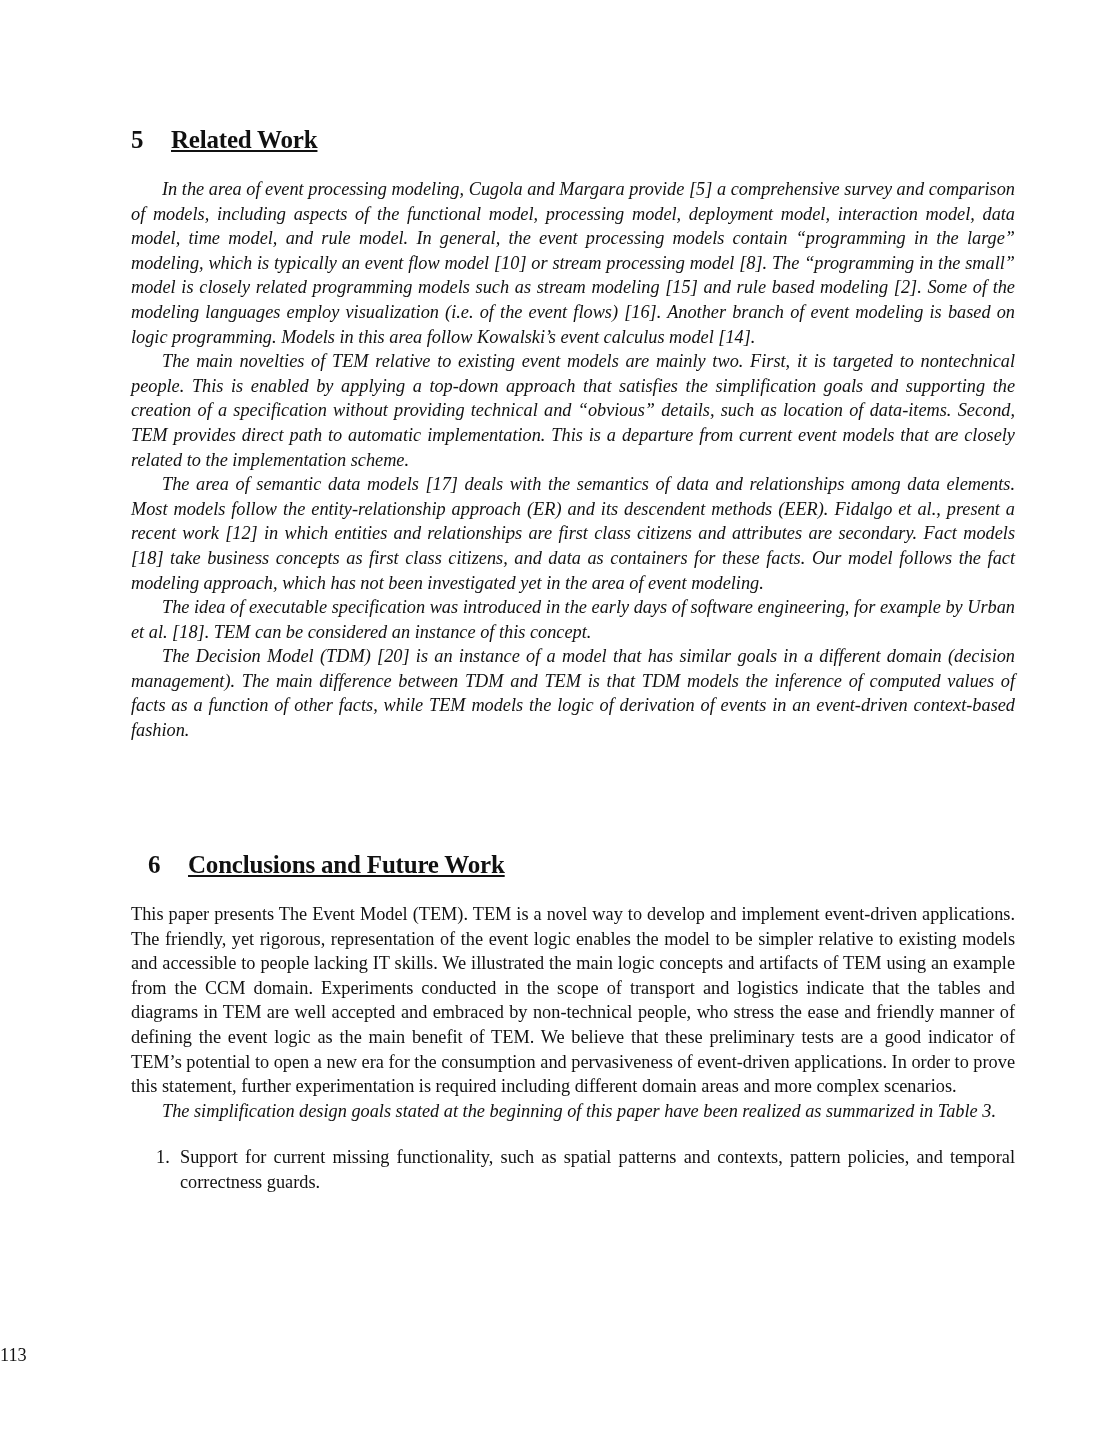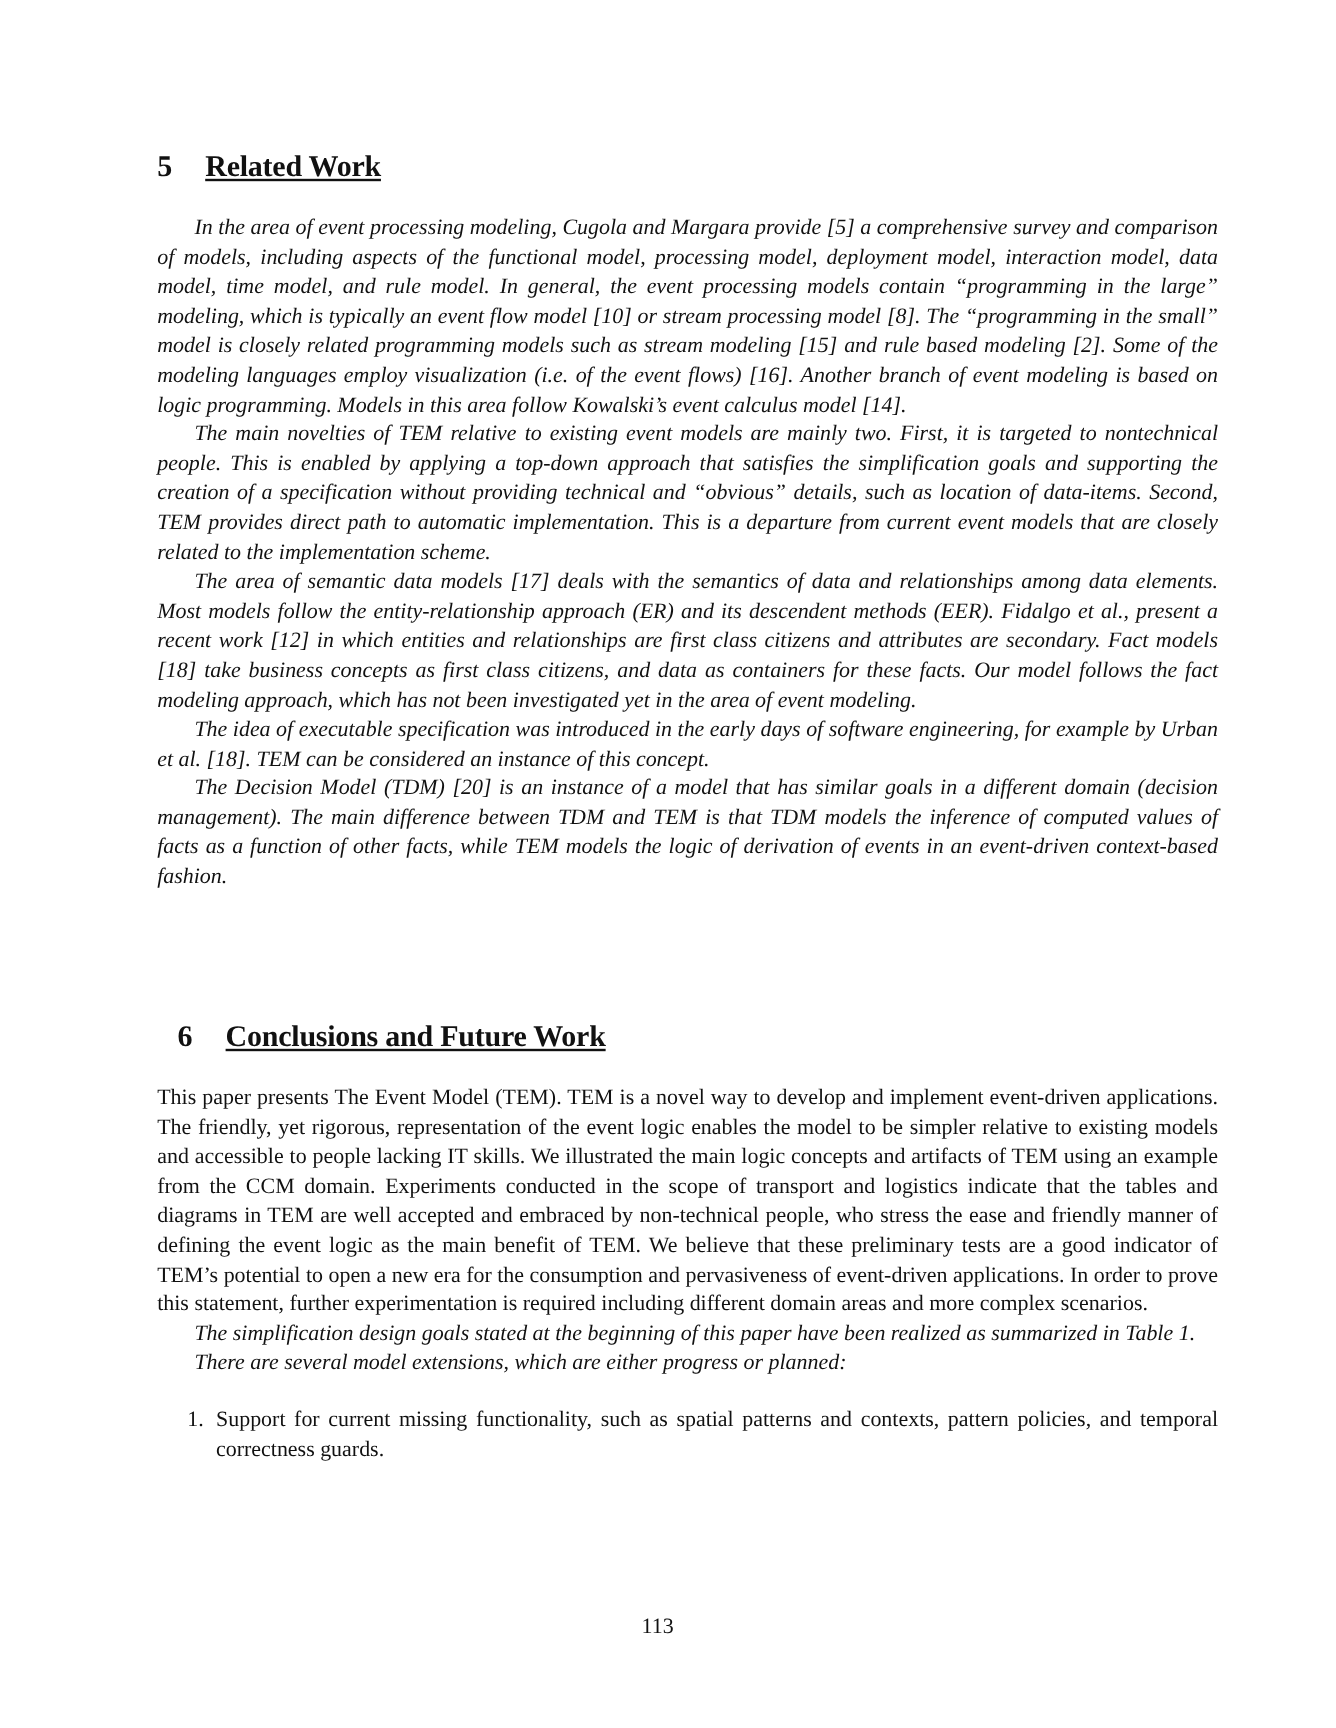--- a/index.html
+++ b/index.html
@@ -7,43 +7,42 @@
          font-family: "Liberation Serif", "DejaVu Serif", serif; color: #111; }
   .page { position: absolute; left: 131px; top: 0; width: 884px; }
   h2 { font-size: 25px; font-weight: bold; margin: 0; position: absolute; left: 0; letter-spacing: -0.2px; text-decoration: underline; }
   h2 .num { display: inline-block; width: 40px; }
   .p { font-size: 18.3px; line-height: 24.6px; text-align: justify; margin: 0; hyphens: manual; }
   .indent { text-indent: 31px; font-style: italic; }
   .block { position: absolute; left: 0; width: 884px; }
   ol { margin: 0; padding: 0; list-style: none; }
   ol li { position: relative; padding-left: 49px; font-size: 18.3px; line-height: 24.6px; text-align: justify; }
   ol li .marker { position: absolute; left: 25px; top: 0; }
-  .pagenum { position: absolute; top: 1345px; left: 0; width: 1096px; text-align: center; font-size: 18.3px; }
+  .pagenum { position: absolute; top: 1345px; left: 0; width: 1096px; text-align: left; font-size: 18.3px; }
 </style>
 </head>
 <body>
 
 <div class="page">
 
   <h2 style="top:126px;"><span class="num">5</span><span>Related Work</span></h2>
 
   <div class="block" style="top:177px;">
     <p class="p indent">In the area of event processing modeling, Cugola and Margara provide [5] a comprehensive survey and com­parison of models, including aspects of the functional model, processing model, deployment model, interaction model, data model, time model, and rule model. In general, the event processing models contain “program­ming in the large” modeling, which is typically an event flow model [10] or stream processing model [8]. The “programming in the small” model is closely related programming models such as stream modeling [15] and rule based modeling [2]. Some of the modeling languages employ visualization (i.e. of the event flows) [16]. Another branch of event modeling is based on logic programming. Models in this area follow Kowalski’s event calculus model [14].</p>
     <p class="p indent">The main novelties of TEM relative to existing event models are mainly two. First, it is targeted to non­technical people. This is enabled by applying a top-down approach that satisfies the simplification goals and supporting the creation of a specification without providing technical and “obvious” details, such as location of data-items. Second, TEM provides direct path to automatic implementation. This is a departure from current event models that are closely related to the implementation scheme.</p>
     <p class="p indent">The area of semantic data models [17] deals with the semantics of data and relationships among data ele­ments. Most models follow the entity-relationship approach (ER) and its descendent methods (EER). Fidalgo et al., present a recent work [12] in which entities and relationships are first class citizens and attributes are sec­ondary. Fact models [18] take business concepts as first class citizens, and data as containers for these facts. Our model follows the fact modeling approach, which has not been investigated yet in the area of event modeling.</p>
     <p class="p indent">The idea of executable specification was introduced in the early days of software engineering, for example by Urban et al. [18]. TEM can be considered an instance of this concept.</p>
     <p class="p indent">The Decision Model (TDM) [20] is an instance of a model that has similar goals in a different domain (decision management). The main difference between TDM and TEM is that TDM models the inference of computed values of facts as a function of other facts, while TEM models the logic of derivation of events in an event-driven context-based fashion.</p>
   </div>
 
   <h2 style="top:851px;margin-left:17px;"><span class="num">6</span><span>Conclusions and Future Work</span></h2>
 
   <div class="block" style="top:902px;">
     <p class="p">This paper presents The Event Model (TEM). TEM is a novel way to develop and implement event-driven applications. The friendly, yet rigorous, representation of the event logic enables the model to be simpler relative to existing models and accessible to people lacking IT skills. We illustrated the main logic concepts and artifacts of TEM using an example from the CCM domain. Experiments conducted in the scope of transport and logistics indicate that the tables and diagrams in TEM are well accepted and embraced by non-technical people, who stress the ease and friendly manner of defining the event logic as the main benefit of TEM. We believe that these preliminary tests are a good indicator of TEM’s potential to open a new era for the consumption and pervasiveness of event-driven applications. In order to prove this statement, further experimentation is required including different domain areas and more complex scenarios.</p>
-    <p class="p indent">The simplification design goals stated at the beginning of this paper have been realized as summarized in Table 1.</p>
-    <p class="p indent">There are several model extensions, which are either progress or planned:</p>
+    <p class="p indent">The simplification design goals stated at the beginning of this paper have been realized as summarized in Table 3.</p>
     <ol style="margin-top:22px;">
       <li><span class="marker">1.</span><span>Support for current missing functionality, such as spatial patterns and contexts, pattern policies, and tem­poral correctness guards.</span></li>
     </ol>
   </div>
 
 </div>
 
 <div class="pagenum">113</div>
 
 </body></html>

